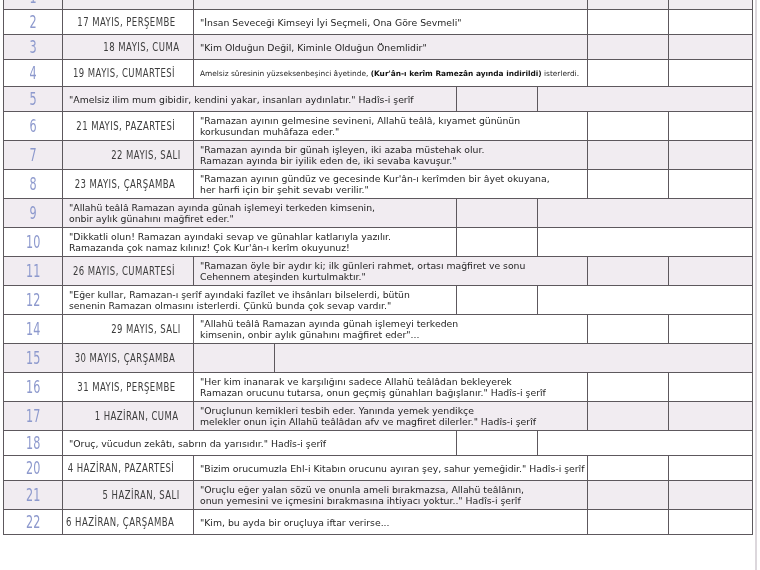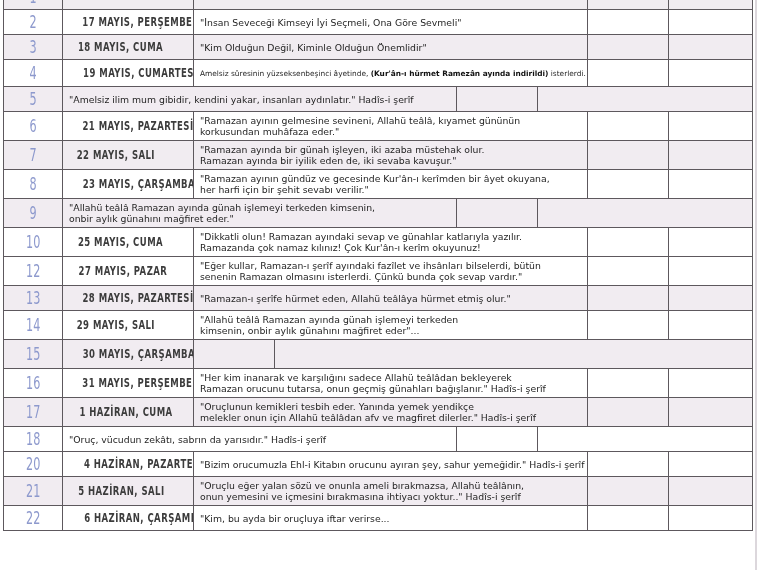--- a/index.html
+++ b/index.html
@@ -34,21 +34,21 @@
   .row.tall  { height:29px; }
   .row.small { height:27px; }
   .cell {
     border-right:1.2px solid var(--border);
     display:flex; align-items:center;
     box-sizing:border-box; height:100%;
     overflow:hidden;
   }
   .cell:last-child { border-right:none; }
   .c-num   { width:59px;  justify-content:center; }
-  .c-date  { width:131px; justify-content:flex-start;font-weight:bold; }
+  .c-date  { width:131px; justify-content:flex-end; }
   .c-quote { width:394px; padding-left:6px; }
   .c-e1    { width:81px; }
   .c-e2    { flex:1; }
   .num {
     color:var(--num-color);
     font-size:16px; font-weight:normal;
     transform:scale(0.70,1.05);
     white-space:nowrap;
   }
   .date {
@@ -112,21 +112,21 @@
     <div class="cell c-e2"></div>
   </div>
       <div class="row small">
     <div class="cell c-num">
       <span class="num">4</span>
     </div>
     <div class="cell c-date">
       <span class="date">19 MAYIS, CUMARTESİ</span>
     </div>
     <div class="cell c-quote">
-      <span class="quote"><span>Amelsiz sûresinin yüzseksenbeşinci âyetinde, </span><b>(Kur'ân-ı hürmet Ramezân ayında indirildi)</b><span> isterlerdi.</span></span>
+      <span class="quote"><span>Amelsiz sûresinin yüzseksenbeşinci âyetinde, </span><b>(Kur'ân-ı kerîm Ramezân ayında indirildi)</b><span> isterlerdi.</span></span>
     </div>
     <div class="cell c-e1"></div>
     <div class="cell c-e2"></div>
   </div>
       <div class="row shaded short">
     <div class="cell c-num">
       <span class="num">5</span>
     </div>
     <div class="cell c-quote">
       <span class="quote"><span>"Amelsiz ilim mum gibidir, kendini yakar, insanları aydınlatır." Hadîs-i şerîf</span></span>
@@ -184,53 +184,48 @@
       <span class="quote"><span>"Allahü teâlâ Ramazan ayında günah işlemeyi terkeden kimsenin,
 onbir aylık günahını mağfiret eder."</span></span>
     </div>
     <div class="cell c-e1"></div>
     <div class="cell c-e2"></div>
   </div>
       <div class="row tall">
     <div class="cell c-num">
       <span class="num">10</span>
     </div>
-    <div class="cell c-date">
-      <span class="date">25 MAYIS, CUMA</span>
-    </div>
     <div class="cell c-quote">
       <span class="quote"><span>"Dikkatli olun! Ramazan ayındaki sevap ve günahlar katlarıyla yazılır.
 Ramazanda çok namaz kılınız! Çok Kur'ân-ı kerîm okuyunuz!</span></span>
     </div>
     <div class="cell c-e1"></div>
     <div class="cell c-e2"></div>
   </div>
+      <div class="row shaded tall">
+    <div class="cell c-num">
+      <span class="num">11</span>
+    </div>
+    <div class="cell c-date">
+      <span class="date">26 MAYIS, CUMARTESİ</span>
+    </div>
+    <div class="cell c-quote">
+      <span class="quote"><span>"Ramazan öyle bir aydır ki; ilk günleri rahmet, ortası mağfiret ve sonu
+Cehennem ateşinden kurtulmaktır."</span></span>
+    </div>
+    <div class="cell c-e1"></div>
+    <div class="cell c-e2"></div>
+  </div>
       <div class="row tall">
     <div class="cell c-num">
       <span class="num">12</span>
-    </div>
-    <div class="cell c-date">
-      <span class="date">27 MAYIS, PAZAR</span>
     </div>
     <div class="cell c-quote">
       <span class="quote"><span>"Eğer kullar, Ramazan-ı şerîf ayındaki fazîlet ve ihsânları bilselerdi, bütün
 senenin Ramazan olmasını isterlerdi. Çünkü bunda çok sevap vardır."</span></span>
-    </div>
-    <div class="cell c-e1"></div>
-    <div class="cell c-e2"></div>
-  </div>
-      <div class="row shaded short">
-    <div class="cell c-num">
-      <span class="num">13</span>
-    </div>
-    <div class="cell c-date">
-      <span class="date">28 MAYIS, PAZARTESİ</span>
-    </div>
-    <div class="cell c-quote">
-      <span class="quote"><span>"Ramazan-ı şerîfe hürmet eden, Allahü teâlâya hürmet etmiş olur."</span></span>
     </div>
     <div class="cell c-e1"></div>
     <div class="cell c-e2"></div>
   </div>
       <div class="row tall">
     <div class="cell c-num">
       <span class="num">14</span>
     </div>
     <div class="cell c-date">
       <span class="date">29 MAYIS, SALI</span>

